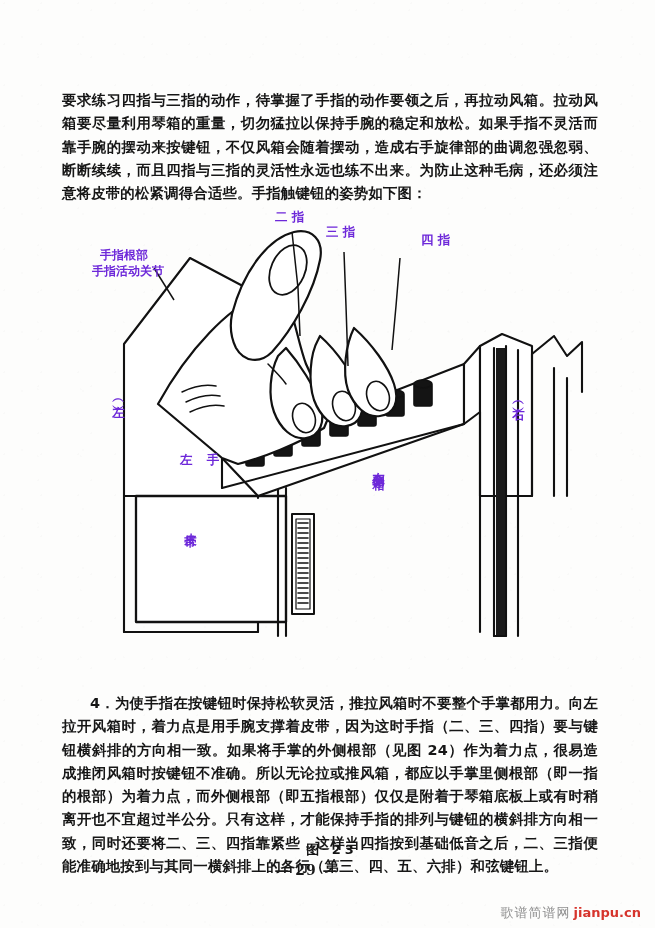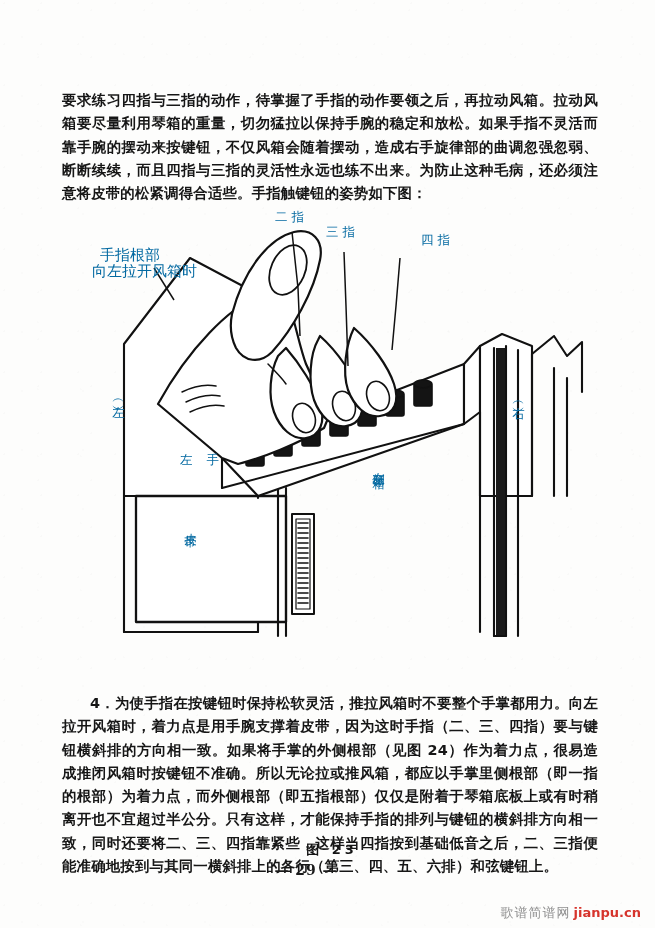--- a/index.html
+++ b/index.html
@@ -60,34 +60,34 @@
     left: 62px;
     top: 196px;
     width: 540px;
     height: 480px;
   }
   #figure svg { display: block; }
 
   .fig-label {
     position: absolute;
     font-family: "DejaVu Sans", sans-serif;
-    font-weight: normal;
-    color: #0369a1;
+    font-weight: bold;
+    color: #6d28d9;
     font-size: 12.5px;
     line-height: 15px;
     white-space: nowrap;
   }
   .fig-label.vert {
     writing-mode: vertical-rl;
     text-orientation: upright;
     letter-spacing: 2px;
     line-height: 1;
   }
   .fig-label.small {
-    font-size: 15px;
+    font-size: 12px;
     line-height: 14px;
   }
   .fig-label.spaced {
     letter-spacing: 5px;
   }
 
   #fig-caption {
     position: absolute;
     left: 0;
     top: 645px;
@@ -256,21 +256,21 @@
 
       <g stroke="#111" stroke-width="1.5" fill="none">
         <path d="M 230 36 L 236 92 L 238 140"></path>
         <path d="M 282 56 L 284 110 L 286 170"></path>
         <path d="M 338 62 L 334 110 L 330 154"></path>
         <path d="M 92 72 L 112 104"></path>
       </g>
     </svg>
 
     <div class="fig-label small" style="left:38px; top:52px;">手指根部</div>
-    <div class="fig-label small" style="left:30px; top:68px;">向左拉开风箱时</div>
+    <div class="fig-label small" style="left:30px; top:68px;">手指活动关节</div>
 
     <div class="fig-label" style="left:213px; top:13px;">二 指</div>
     <div class="fig-label" style="left:264px; top:28px;text-align:center;">三 指</div>
     <div class="fig-label" style="left:317px; top:36px;margin-left:42px;">四 指</div>
 
     <div class="fig-label vert" style="left:50px; top:198px;">（左）</div>
     <div class="fig-label vert" style="left:450px; top:200px;">（右）</div>
 
     <div class="fig-label spaced" style="left:118px; top:256px;">左 手</div>
 

